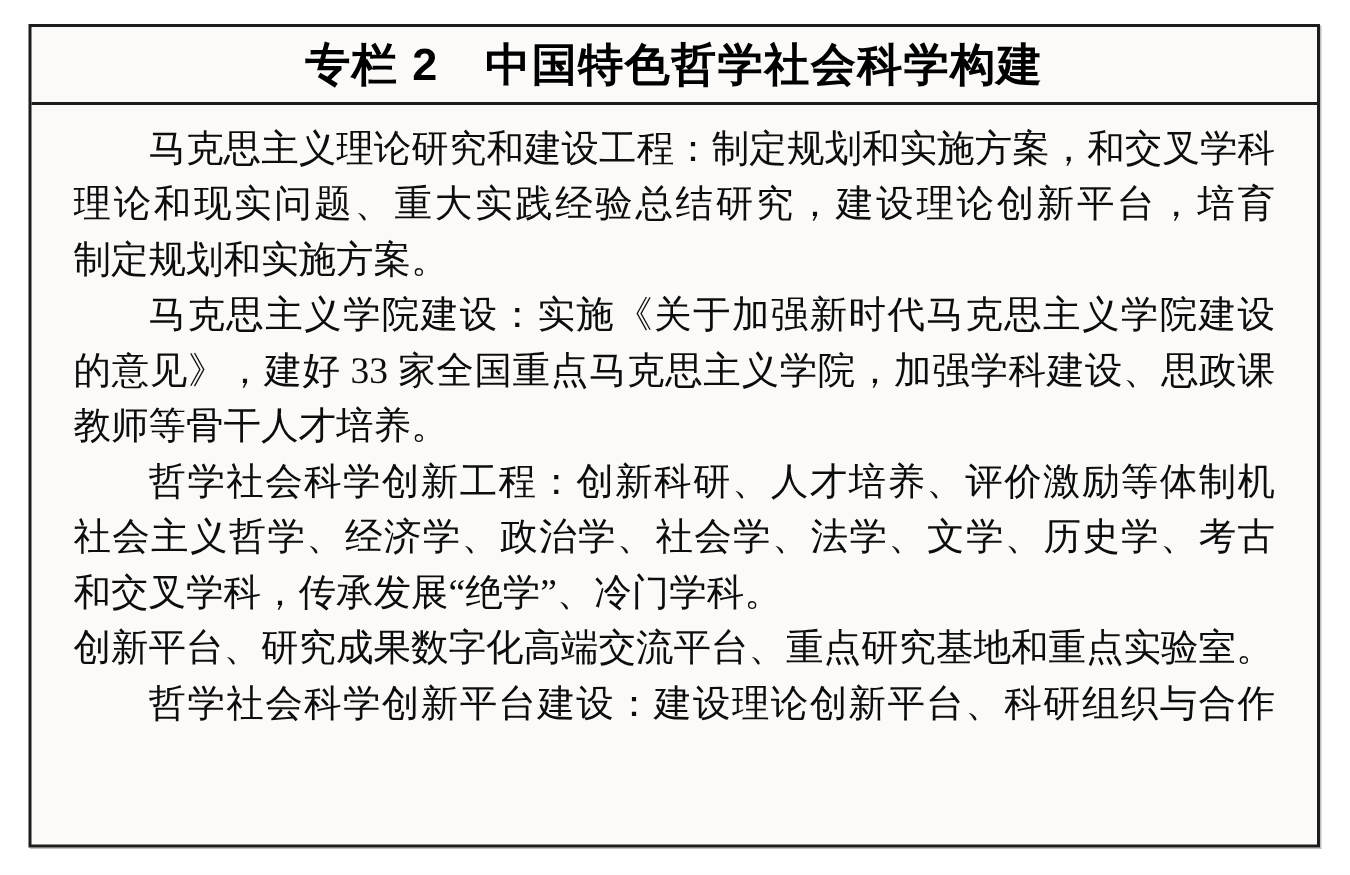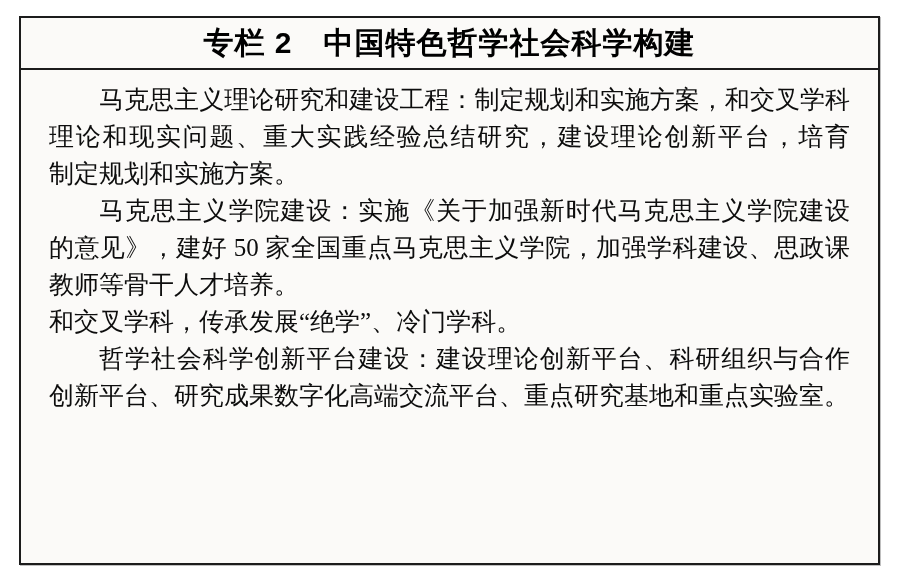--- a/index.html
+++ b/index.html
@@ -65,25 +65,27 @@
   <div class="column-box">
     <div class="column-title">专栏 2　中国特色哲学社会科学构建</div>
     <div class="column-body">
         <div class="para">
           <div class="line first">马克思主义理论研究和建设工程：制定规划和实施方案，和交叉学科</div>
           <div class="line">理论和现实问题、重大实践经验总结研究，建设理论创新平台，培育</div>
           <div class="line last">制定规划和实施方案。</div>
         </div>
         <div class="para">
           <div class="line first">马克思主义学院建设：实施《关于加强新时代马克思主义学院建设</div>
-          <div class="line">的意见》，建好 50 家全国重点马克思主义学院，加强学科建设、思政课</div>
+          <div class="line">的意见》，建好 33 家全国重点马克思主义学院，加强学科建设、思政课</div>
           <div class="line last">教师等骨干人才培养。</div>
         </div>
         <div class="para">
+          <div class="line first">哲学社会科学创新工程：创新科研、人才培养、评价激励等体制机</div>
+          <div class="line">社会主义哲学、经济学、政治学、社会学、法学、文学、历史学、考古</div>
           <div class="line last">和交叉学科，传承发展“绝学”、冷门学科。</div>
         </div>
         <div class="para">
+          <div class="line last">创新平台、研究成果数字化高端交流平台、重点研究基地和重点实验室。</div>
           <div class="line first">哲学社会科学创新平台建设：建设理论创新平台、科研组织与合作</div>
-          <div class="line last">创新平台、研究成果数字化高端交流平台、重点研究基地和重点实验室。</div>
         </div>
       </div>
   </div>
 </div>
 
 </body></html>

